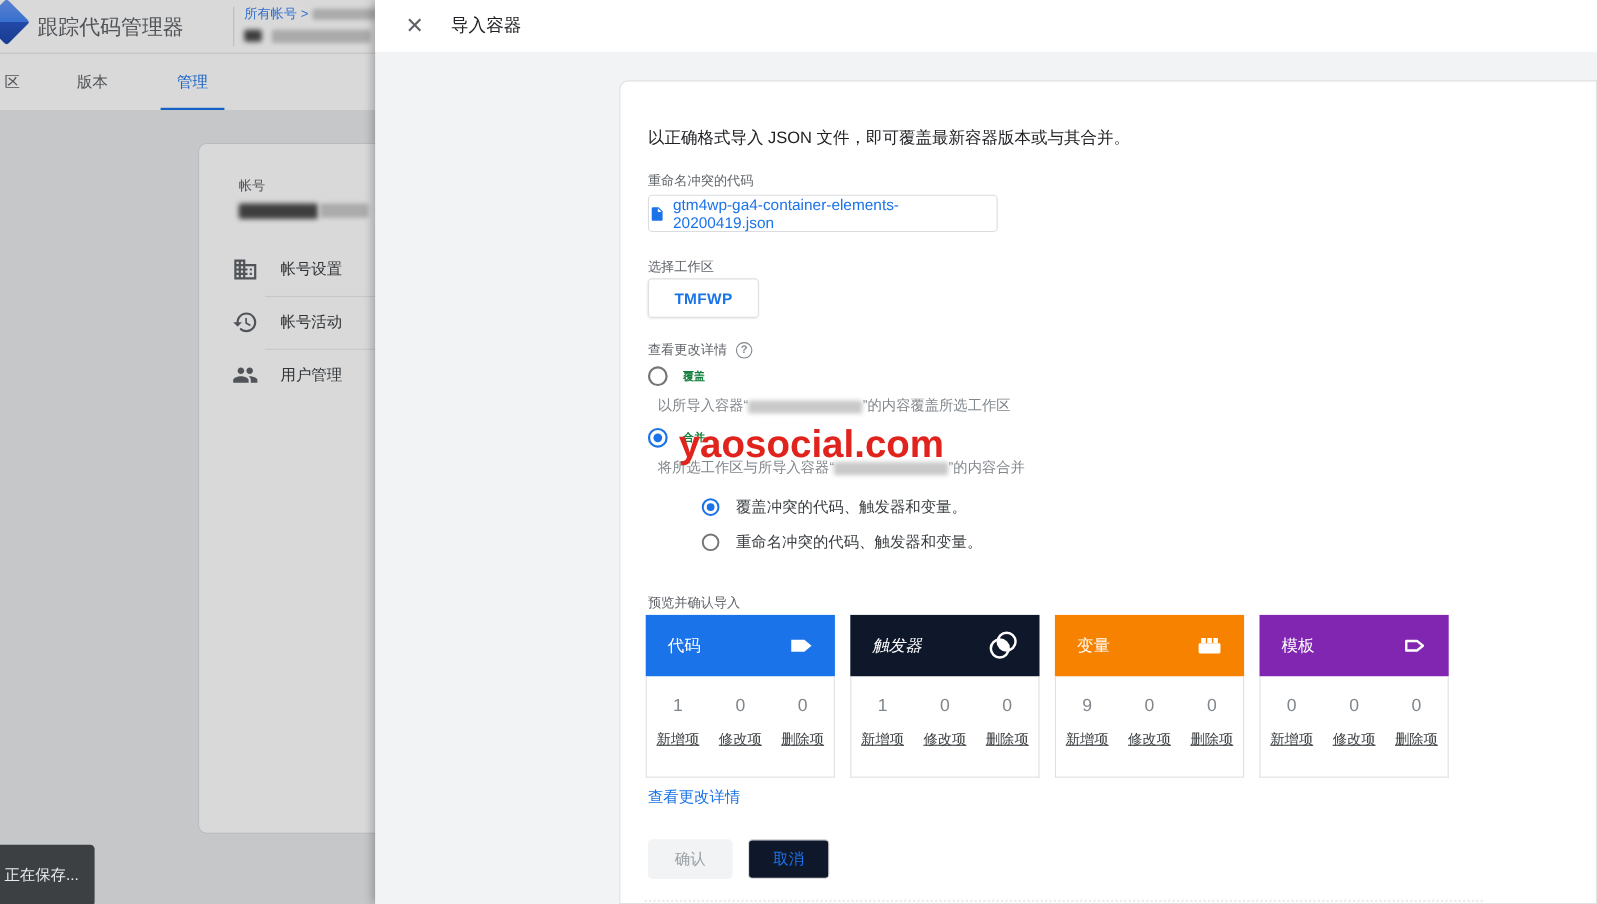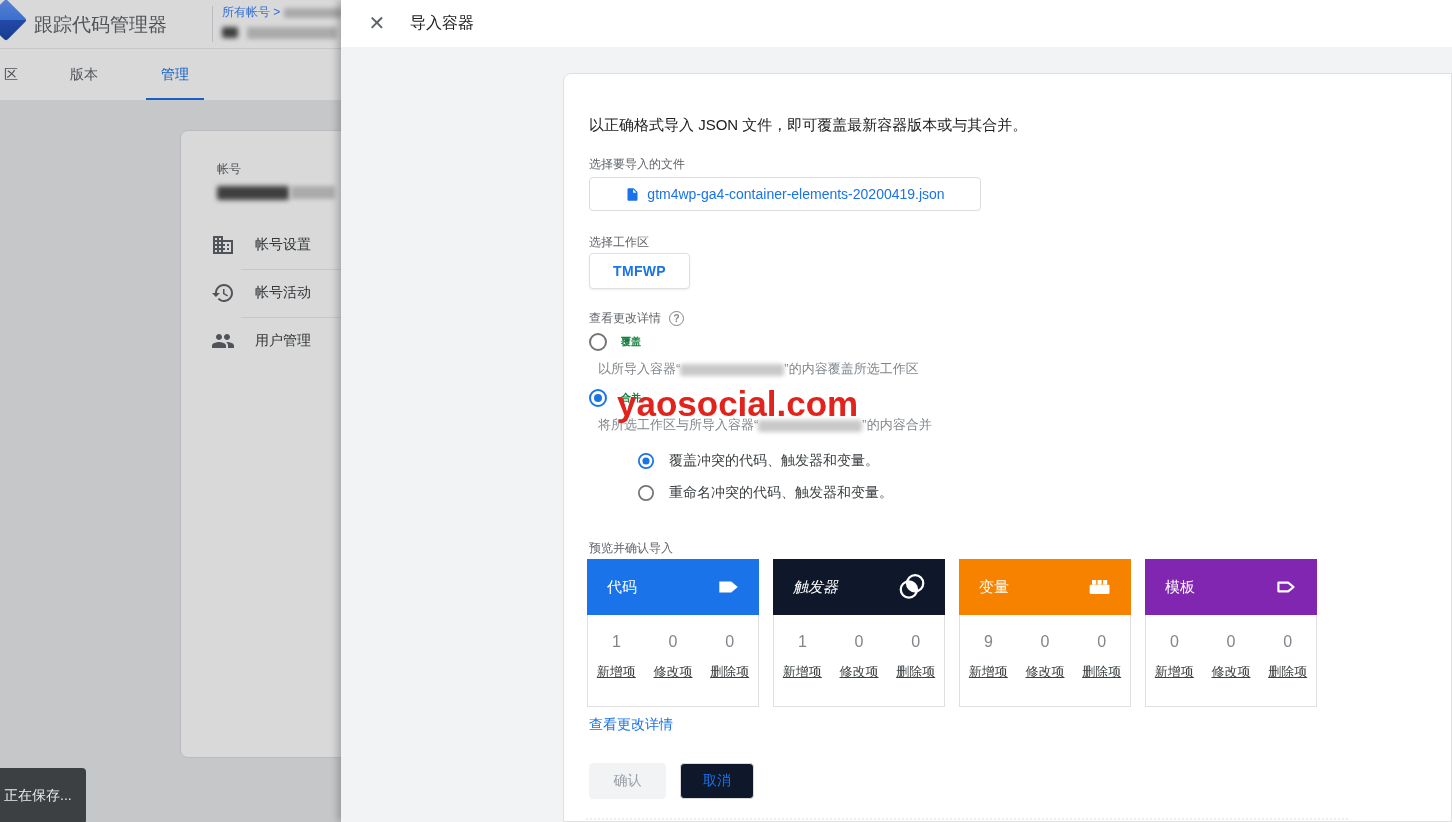--- a/index.html
+++ b/index.html
@@ -47,21 +47,21 @@
   .close-x { position:absolute; left:22px; top:9px; width:28px; height:28px; font-size:20px; color:#5f6368;
     display:flex; align-items:center; justify-content:center; cursor:pointer; }
   .dlg-title { position:absolute; left:69px; top:13px; font-size:16px; color:#202124; }
 
   .dlg-card { position:absolute; left:222px; top:73px; width:889px; height:749px; background:#fff;
     border:1px solid #e0e0e0; border-radius:8px 0 0 0; }
 
   .intro { position:absolute; left:25px; top:42px; font-size:15px; color:#202124; }
   .sec-label { position:absolute; left:25px; font-size:12px; color:#5f6368; }
 
-  .file-btn { position:absolute; left:25px; top:103px; width:392px; height:34px; background:#fff;
+  .file-btn { position:absolute; left:25px; top:103px; width:318px; height:34px; background:#fff;
     border:1px solid #dadce0; border-radius:4px; display:flex; align-items:center; justify-content:center;
     gap:7px; cursor:pointer; }
   .file-btn .fname { font-size:14px; color:#1a73e8; font-weight:500; }
 
   .ws-btn { position:absolute; left:25px; top:179px; width:101px; height:36px; background:#fff;
     border:1px solid #e0e0e0; border-radius:4px; box-shadow:0 1px 2px rgba(0,0,0,0.08);
     display:flex; align-items:center; justify-content:center; cursor:pointer; }
   .ws-btn span { font-size:14px; font-weight:bold; color:#1a73e8; letter-spacing:0.3px; }
 
   .opt-label-row { position:absolute; left:25px; top:236px; display:flex; align-items:center; gap:8px; }
@@ -166,21 +166,21 @@
 
 <div class="dialog">
   <div class="dlg-header">
     <div class="close-x">✕</div>
     <div class="dlg-title">导入容器</div>
   </div>
 
   <div class="dlg-card">
     <div class="intro">以正确格式导入 JSON 文件，即可覆盖最新容器版本或与其合并。</div>
 
-    <div class="sec-label" style="top:82px;">选择要导入的文件</div>
+    <div class="sec-label" style="top:82px;">重命名冲突的代码</div>
     <div class="file-btn">
       <svg width="15" height="15" viewBox="0 0 24 24">
         <path fill="#1a73e8" d="M6 2c-1.1 0-1.99.9-1.99 2L4 20c0 1.1.89 2 1.99 2H18c1.1 0 2-.9 2-2V8l-6-6H6zm7 7V3.5L18.5 9H13z"></path>
       </svg>
       <span class="fname">gtm4wp-ga4-container-elements-20200419.json</span>
     </div>
 
     <div class="sec-label" style="top:160px;">选择工作区</div>
     <div class="ws-btn">
       <span>TMFWP</span>

